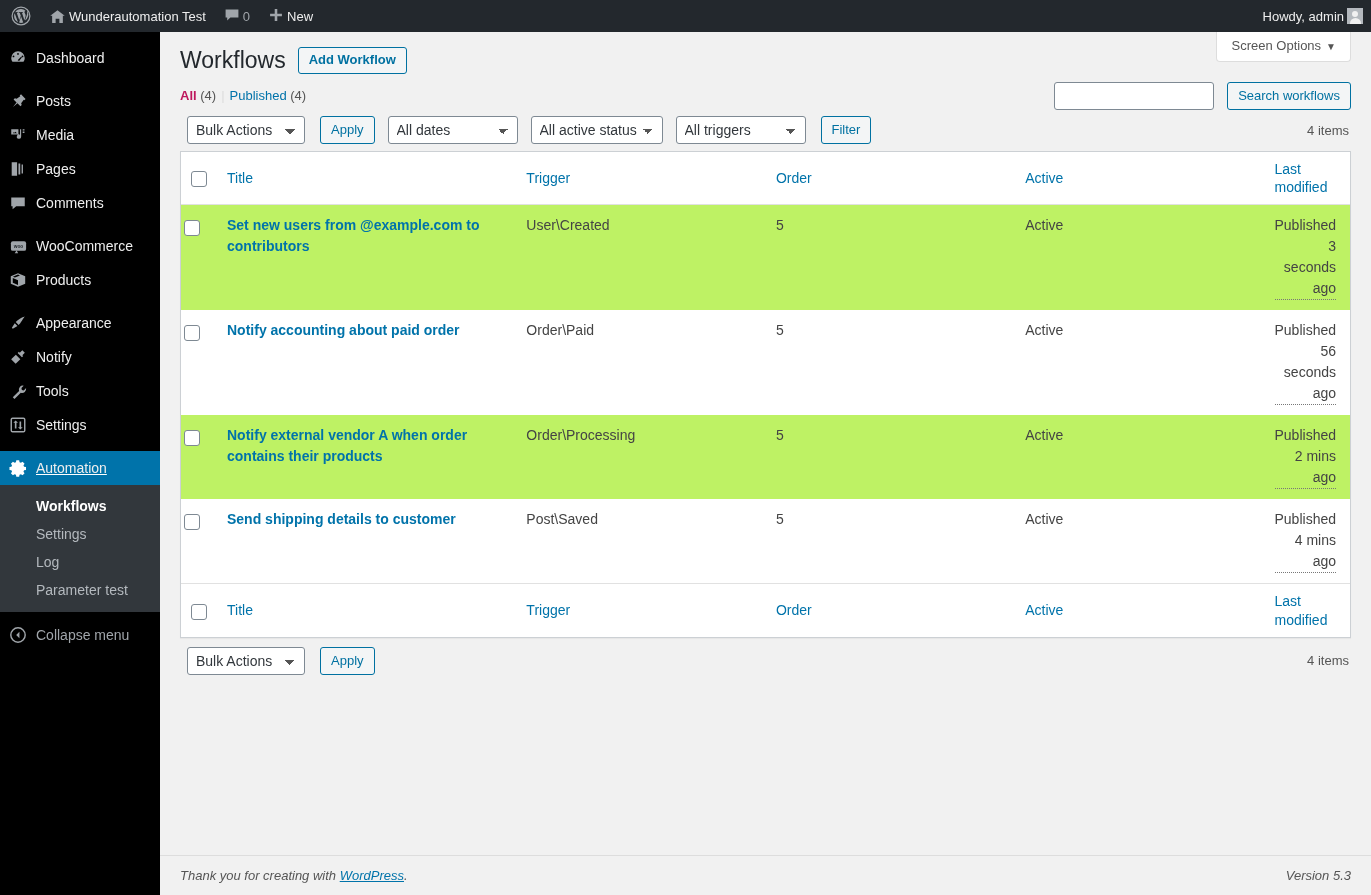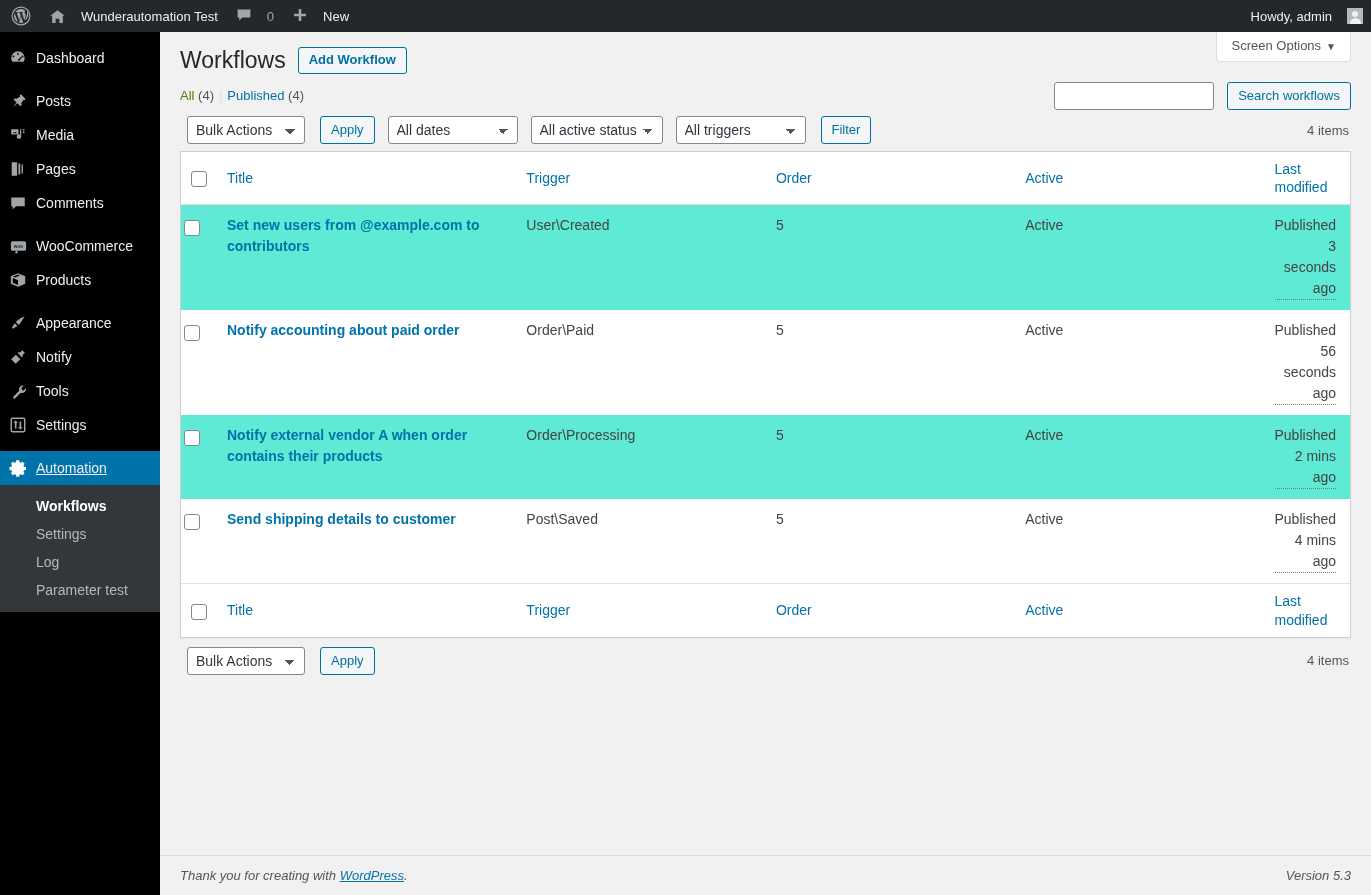--- a/index.html
+++ b/index.html
@@ -21,21 +21,21 @@
     color: #eee;
     display: flex; align-items: center;
     font-size: 13px;
     z-index: 50;
   }
   .ab-item {
     display: flex; align-items: center;
     height: 32px;
     padding: 0 9px;
     color: #eee;
-    gap: 15px;
+    gap: 3px;
     white-space: nowrap;
   }
   .ab-logo { padding: 0 9px 0 11px; }
   .ab-spacer { flex: 1 1 auto; }
   .ab-right { padding-right: 8px; }
   .wp-logo-glyph { display:block; }
   .home-glyph { display:block; }
   .ab-count { color: #a0a5aa; }
   .avatar-box {
     width: 16px; height: 16px;
@@ -161,21 +161,21 @@
     padding: 0;
     list-style: none;
     font-size: 13px;
     color: #555;
     display: flex;
     align-items: center;
   }
   .subsubsub li { display: inline; }
   .subsubsub .sep { color: #ddd; margin: 0 5px; }
   .subsubsub a { color: #0073aa; cursor: pointer; text-decoration: none; }
-  .subsubsub a.current { color: #4d7c0f; font-weight: 400; }
+  .subsubsub a.current { color: #be185d; font-weight: 700; }
   .subsubsub .cnt { color: #555; }
 
   .search-box {
     position: absolute;
     top: 50px; right: 20px;
     display: flex; align-items: center; gap: 4px;
   }
   .search-box input[type=search] {
     width: 160px; height: 28px;
     border: 1px solid #7e8993;
@@ -268,21 +268,21 @@
   .cb {
     width: 16px; height: 16px;
     border: 1px solid #7e8993;
     border-radius: 3px;
     background: #fff;
     display: inline-block;
     vertical-align: middle;
     cursor: pointer;
   }
   td { padding: 10px 10px; vertical-align: top; line-height: 1.5; }
-  tr.alt td { background: #5eead4; }
+  tr.alt td { background: #bef264; }
   td.col-title a {
     color: #0073aa;
     font-weight: 600;
     text-decoration: none;
     cursor: pointer;
     font-size: 14px;
   }
   td.col-title { width: 300px; padding-left: 10px; }
   th.col-title { width: 300px; }
   td.col-trigger, th.col-trigger { width: 250px; }
@@ -493,20 +493,29 @@
     <span class="mi-label">Automation</span>
   </div>
 
   <div class="submenu">
     <span class="submenu-item current">Workflows</span>
     <span class="submenu-item">Settings</span>
     <span class="submenu-item">Log</span>
     <span class="submenu-item">Parameter test</span>
   </div>
 
+  <div class="collapse-row">
+    <span class="mi-icon">
+      <svg width="18" height="18" viewBox="0 0 20 20" fill="currentColor">
+        <circle cx="10" cy="10" r="8" fill="none" stroke="currentColor" stroke-width="1.6"></circle>
+        <path d="M11.6 6.4 8 10l3.6 3.6z"></path>
+      </svg>
+    </span>
+    <span>Collapse menu</span>
+  </div>
 </div>
 
 <div id="wpbody">
   <div class="inner">
 
     <div id="screen-options">
       <span>Screen Options</span><span class="caret">▼</span>
     </div>
 
     <div class="page-head">

